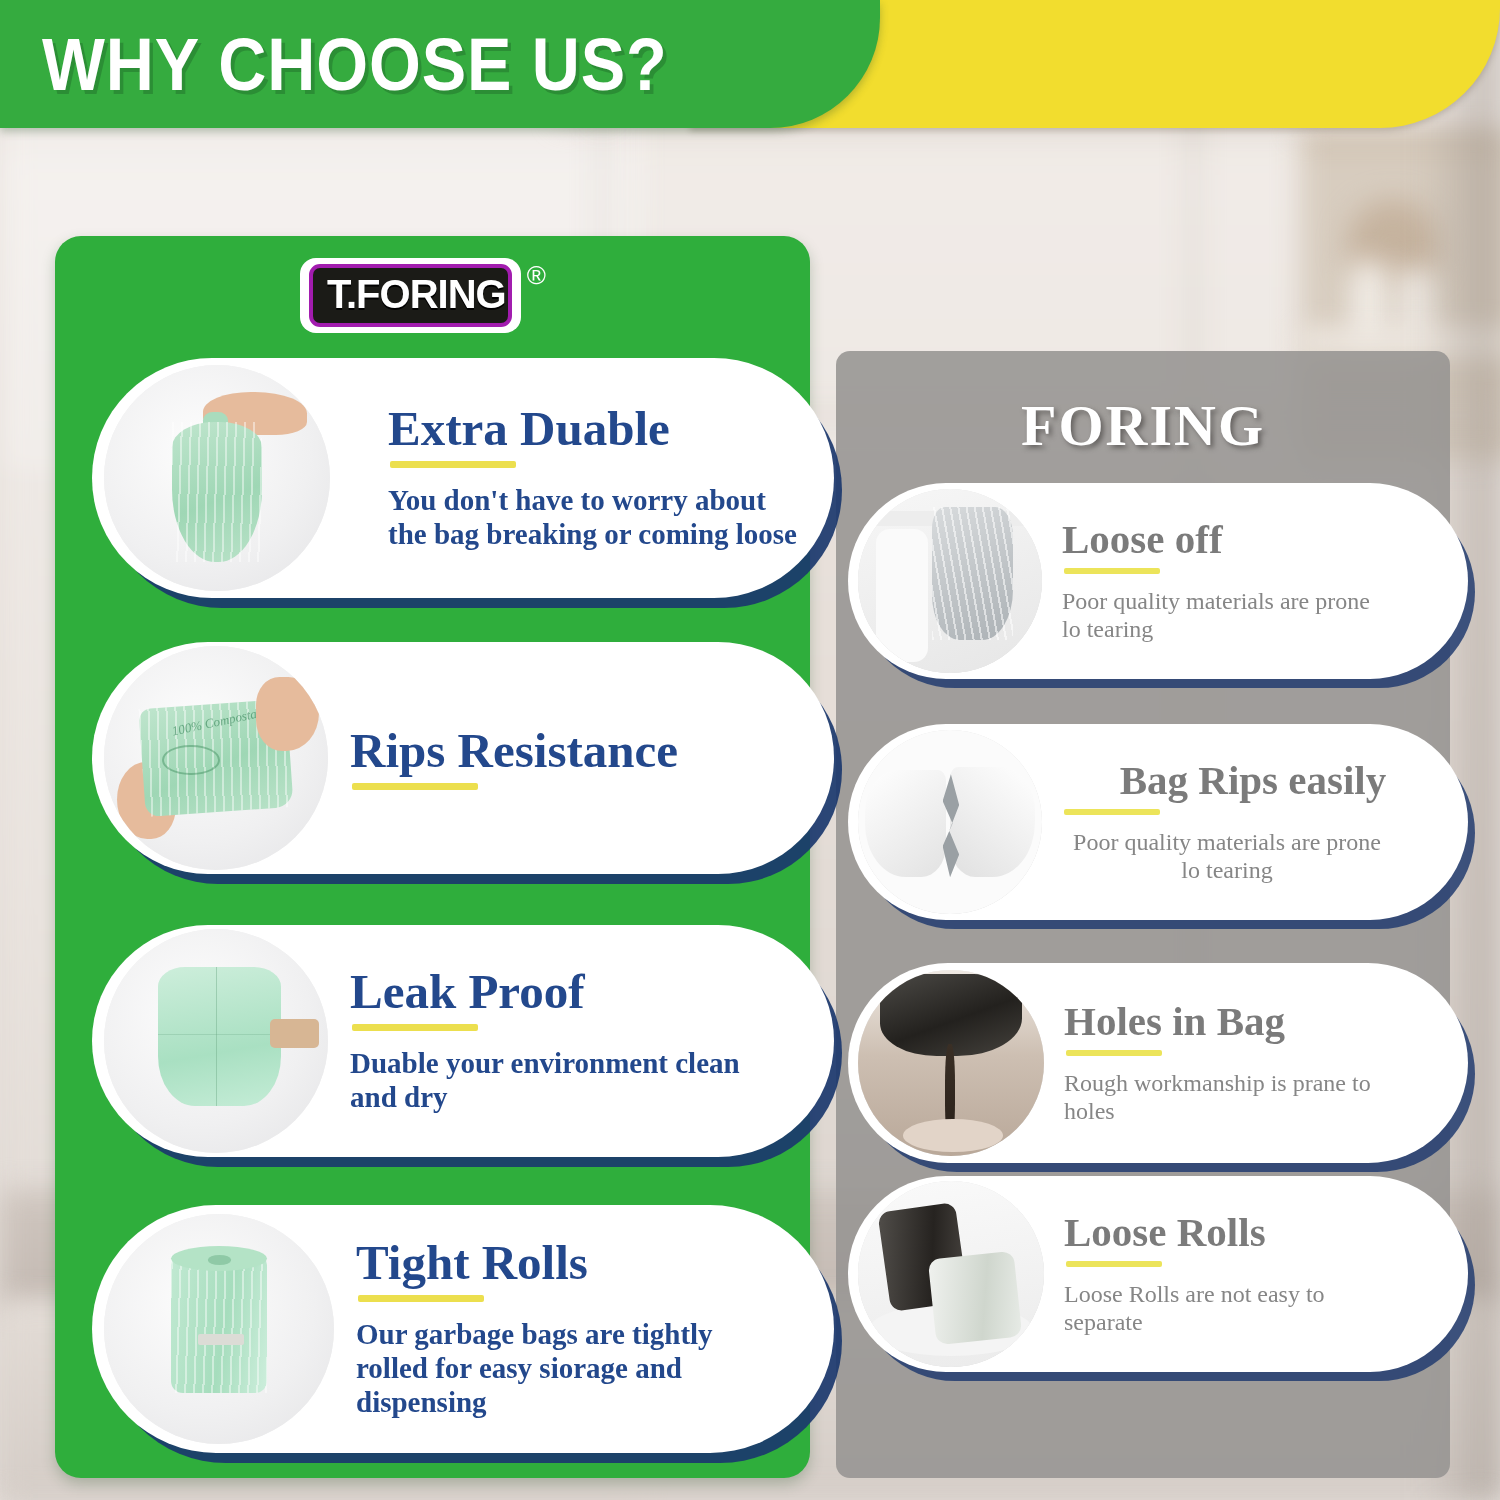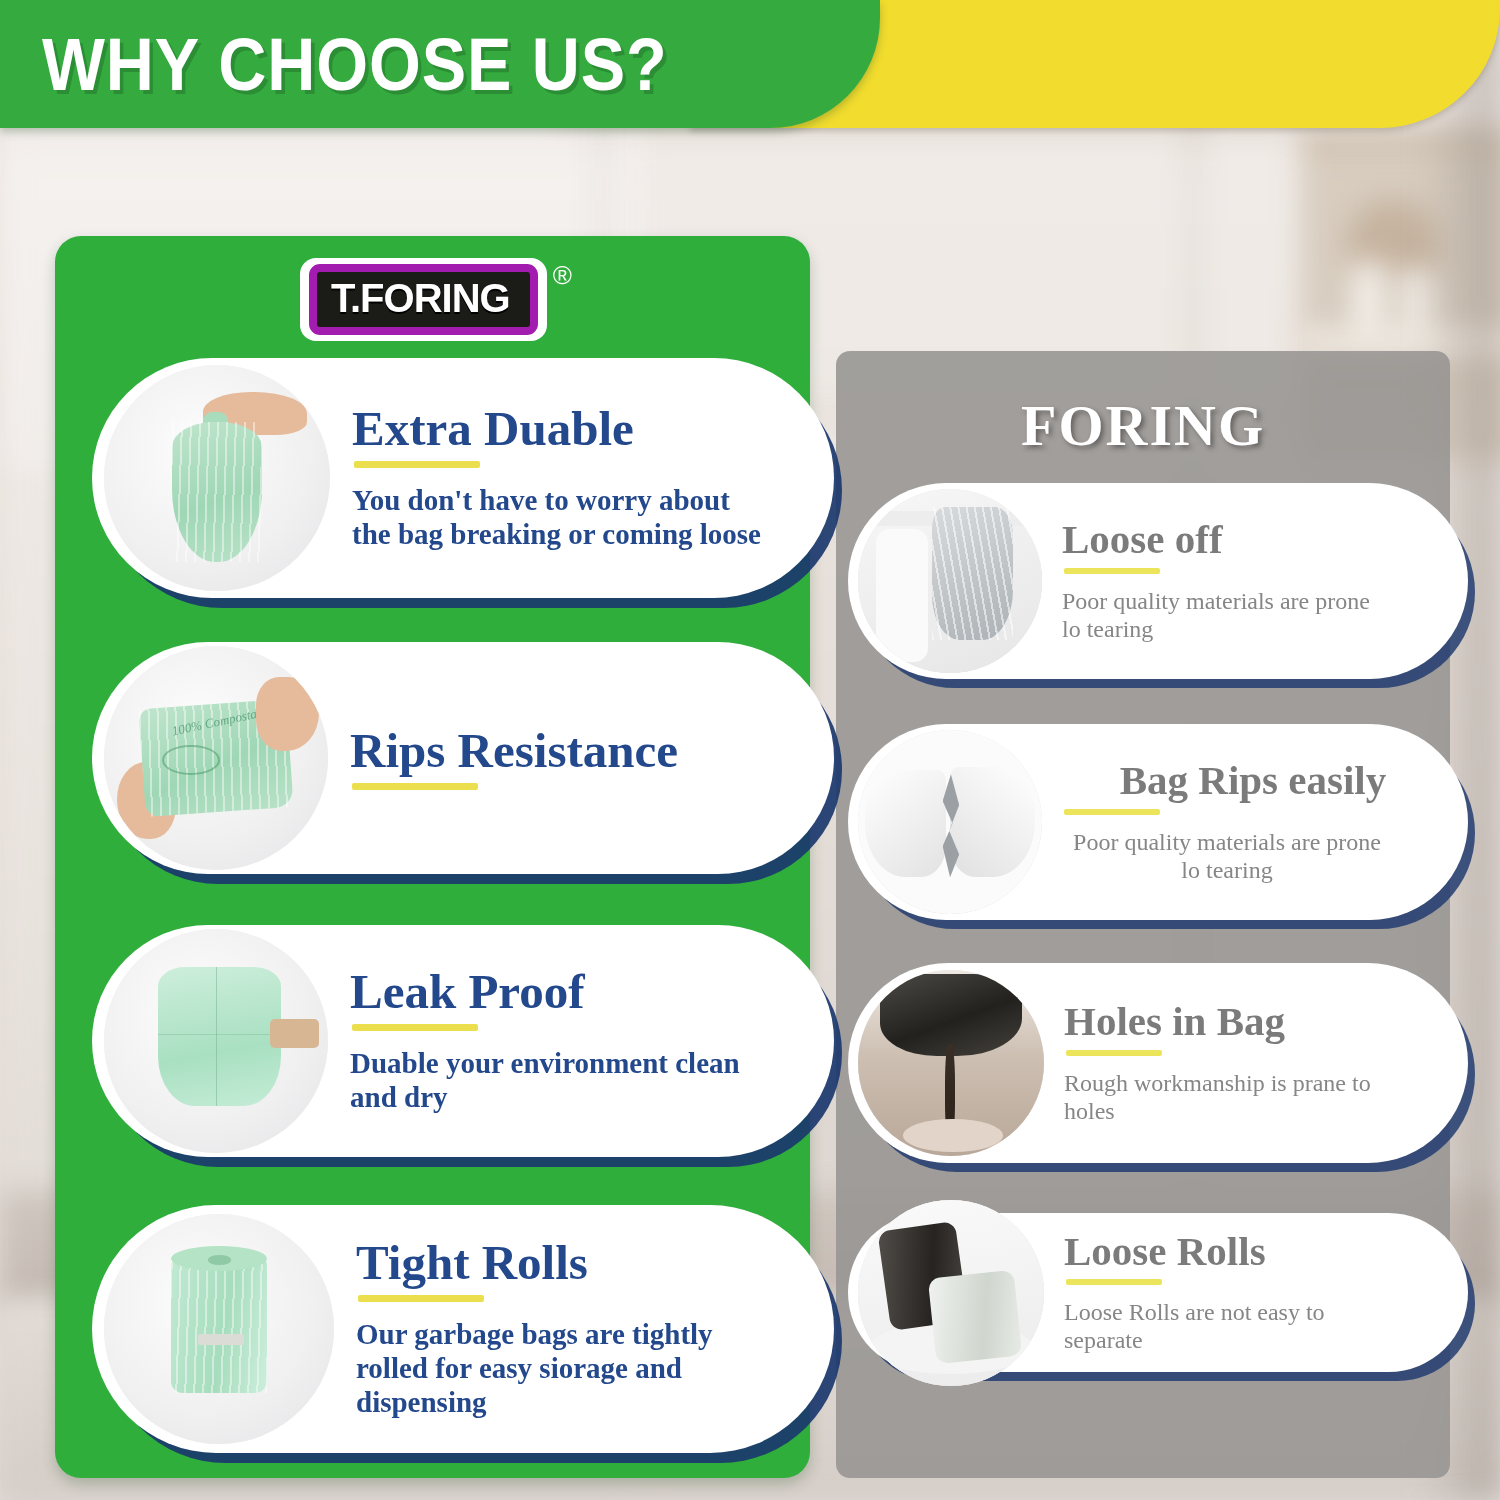--- a/index.html
+++ b/index.html
@@ -72,22 +72,22 @@
   
   #logo{
     position:absolute;left:300px;top:258px;
     display:flex;align-items:flex-start;
   }
   .logoPlate{
     background:#ffffff;border-radius:16px;padding:6px 9px;
     display:flex;align-items:center;
   }
   .logoInner{
-    background:#1b1b17;border:8px solid #a21caf;border-radius:11px;
-    padding:4px 20px 6px 14px;
+    background:#1b1b17;border:4px solid #a21caf;border-radius:11px;
+    padding:4px 2px 6px 14px;
   }
   .logoText{
     font-family:"Liberation Sans", sans-serif;font-weight:bold;
     font-size:40px;color:#ffffff;letter-spacing:-1px;
     transform:scaleX(1.04);
     text-shadow:0 2px 0 #000;
     white-space:nowrap;
   }
   #logoReg{
     font-family:"Liberation Sans", sans-serif;
@@ -242,21 +242,21 @@
 
 <div id="logo">
   <div class="logoPlate">
     <div class="logoInner">
       <span class="logoText">T.FORING</span>
     </div>
   </div>
   <span id="logoReg">®</span>
 </div>
 
-<div class="card us" style="left:92px;top:358px;width:700px;height:240px;padding:0 30px 0 12px;">
+<div class="card us" style="left:92px;top:358px;width:700px;height:240px;padding:0 30px 0 12px;gap:36px;">
   <div class="thumb" style="width:226px;height:226px;">
     <div class="ph phBgLight" id="p1">
       <div class="hand"></div>
       <div class="knot"></div>
       <div class="bagGreen">
           <div class="stripes"></div>
         </div>
     </div>
   </div>
   <div class="cardText" style="padding-left:22px;">
@@ -361,21 +361,21 @@
       <div class="pool"></div>
     </div>
   </div>
   <div class="cardText" style="padding-left:20px;">
     <div class="cardTitle">Holes in Bag</div>
     <div class="ul"></div>
     <div class="cardBody" style="max-width:320px;">Rough workmanship is prane to holes</div>
   </div>
 </div>
 
-<div class="card other" style="left:848px;top:1213px;width:586px;height:159px;padding:0 24px 0 10px;">
+<div class="card other" style="left:848px;top:1176px;width:586px;height:196px;padding:0 24px 0 10px;">
   <div class="thumb" style="width:186px;height:186px;">
     <div class="ph phBgGray" id="q4">
       <div class="qbg"></div>
       <div class="plate"></div>
       <div class="rollBlk"></div>
       <div class="rollWht"></div>
     </div>
   </div>
   <div class="cardText" style="padding-left:20px;">
     <div class="cardTitle">Loose Rolls</div>

